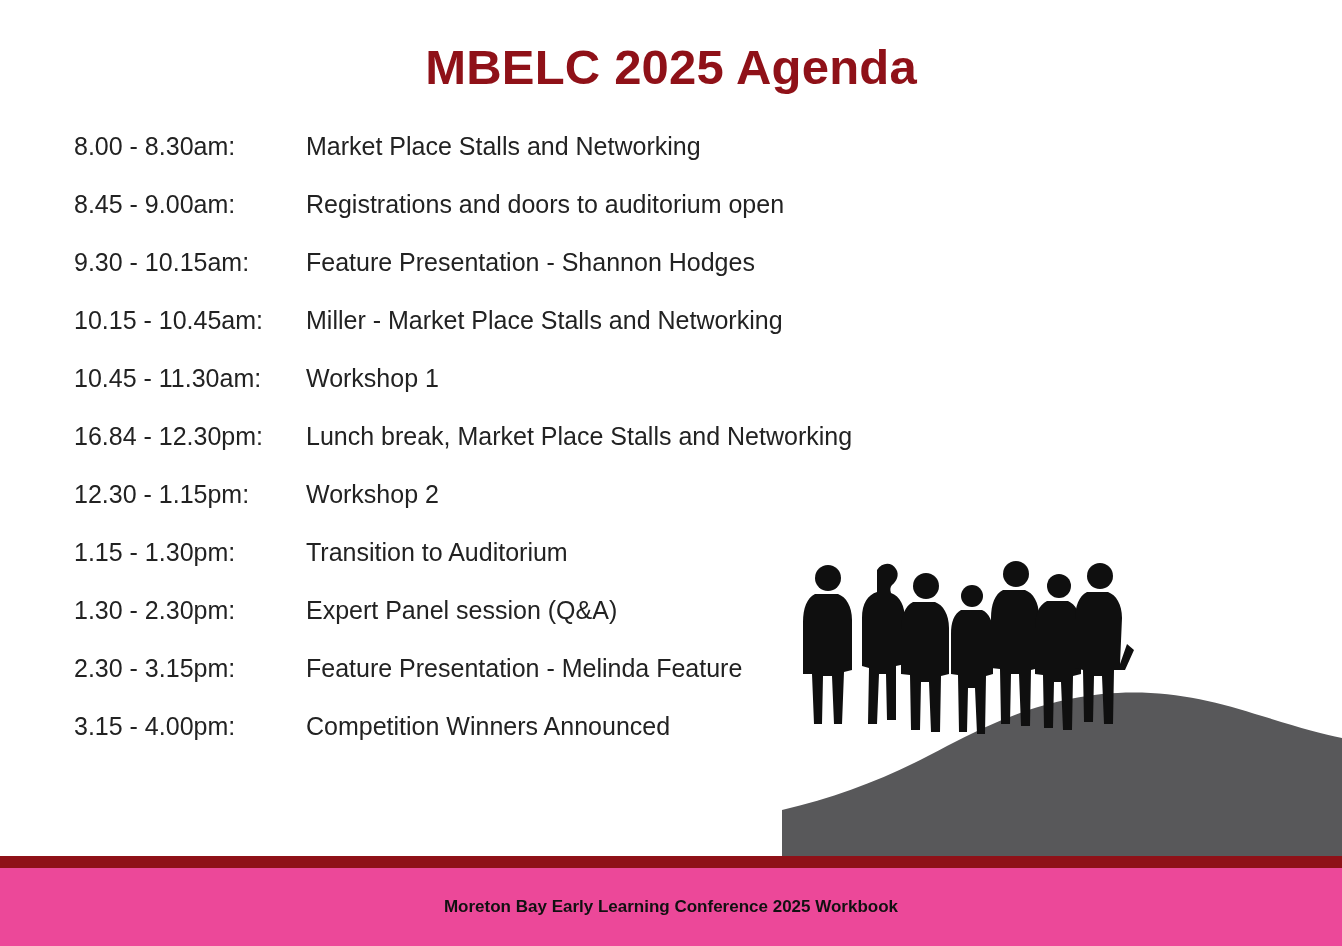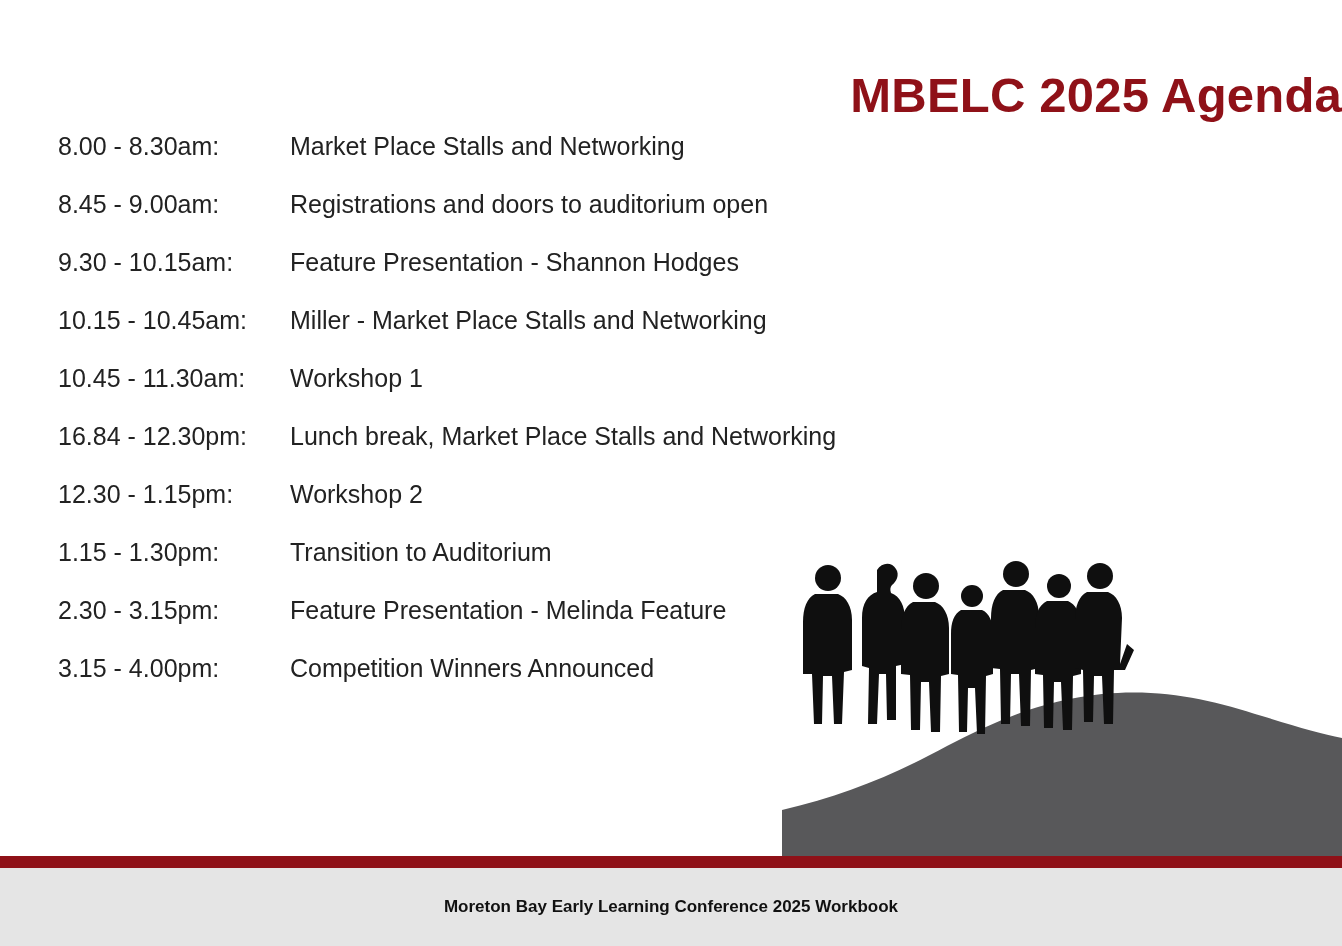--- a/index.html
+++ b/index.html
@@ -15,38 +15,39 @@
     position: relative;
   }
   .page {
     position: relative;
     width: 1342px;
     height: 946px;
     background: #ffffff;
     overflow: hidden;
   }
   .title {
-    text-align: right;
+    text-align: center;
     font-size: 49px;
     font-weight: bold;
     color: #8f1118;
     margin: 0;
-    padding-top: 67px;
+    padding-top: 39px;
     letter-spacing: 0.2px;
   }
   .agenda {
     position: absolute;
     top: 132px;
     left: 58px;
     right: 40px;
   }
   .row {
     display: flex;
     align-items: baseline;
     height: 58px;
+    margin-left: 16px;
   }
   .time {
     width: 232px;
     flex: 0 0 232px;
     font-size: 25px;
     color: #222222;
     white-space: nowrap;
   }
   .desc {
     font-size: 25px;
@@ -75,21 +76,21 @@
     bottom: 78px;
     height: 12px;
     background: #8f1118;
   }
   .footer-band {
     position: absolute;
     left: 0;
     right: 0;
     bottom: 0;
     height: 78px;
-    background: #e5e5e5;
+    background: #ec4899;
     display: flex;
     align-items: center;
     justify-content: center;
   }
   .footer-text {
     font-size: 17px;
     font-weight: bold;
     color: #111111;
   }
 </style>
@@ -136,20 +137,24 @@
     <div class="row">
       <div class="time">12.30 - 1.15pm:</div>
       <div class="desc">Workshop 2</div>
     </div>
 
     <div class="row">
       <div class="time">1.15 - 1.30pm:</div>
       <div class="desc">Transition to Auditorium</div>
     </div>
 
+    <div class="row">
+      <div class="time">1.30 - 2.30pm:</div>
+      <div class="desc">Expert Panel session (Q&amp;A)</div>
+    </div>
 
     <div class="row">
       <div class="time">2.30 - 3.15pm:</div>
       <div class="desc">Feature Presentation - Melinda Feature</div>
     </div>
 
     <div class="row">
       <div class="time">3.15 - 4.00pm:</div>
       <div class="desc">Competition Winners Announced</div>
     </div>

